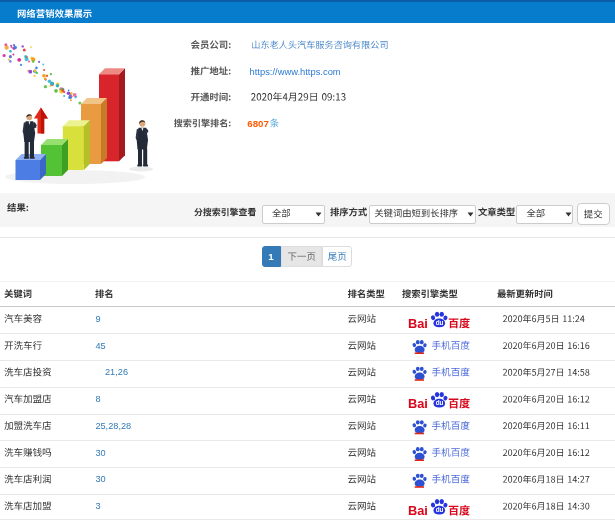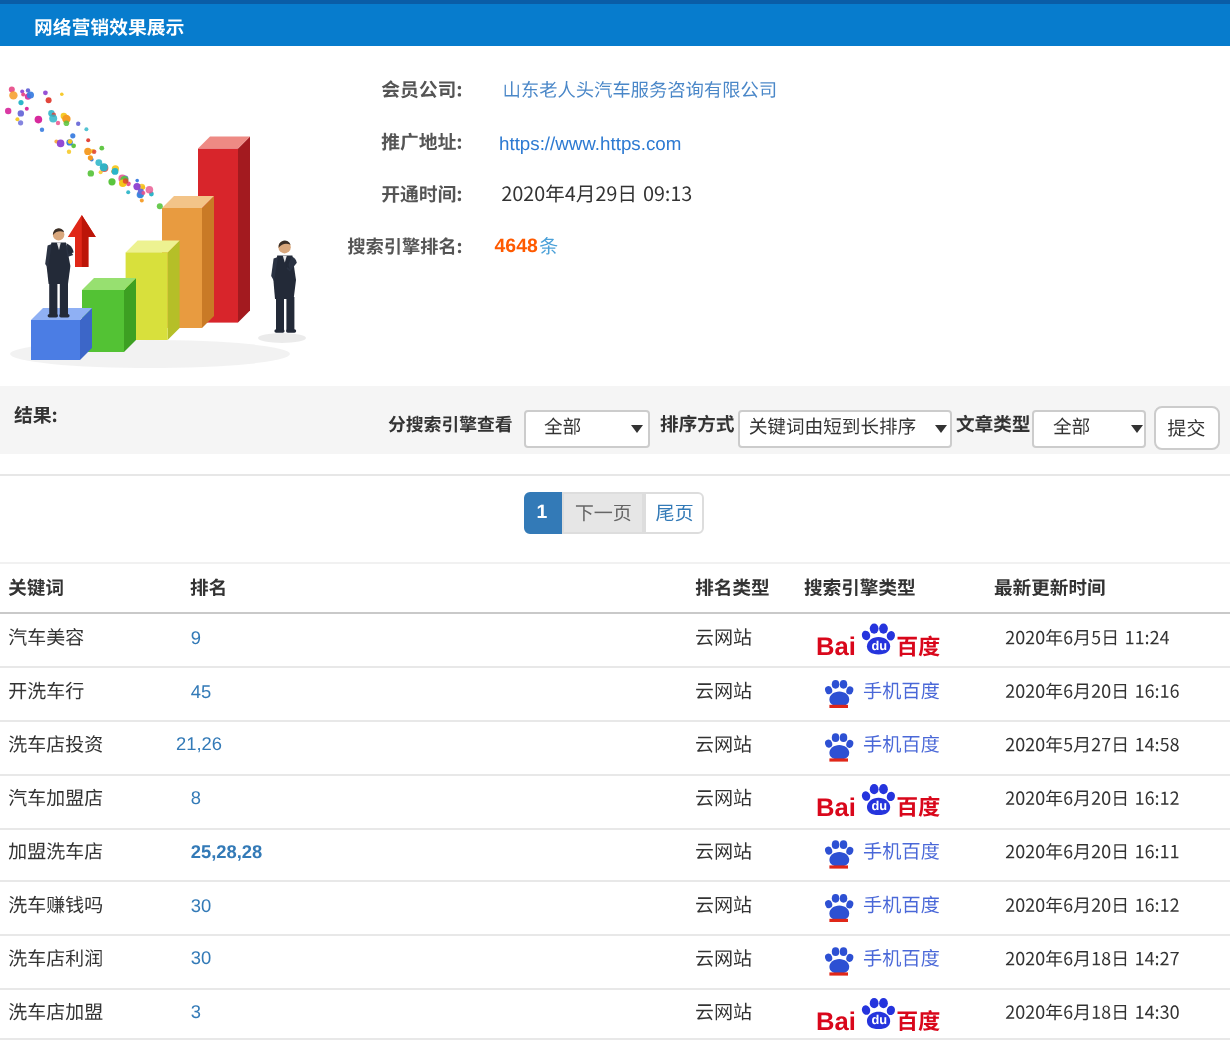--- a/index.html
+++ b/index.html
@@ -266,26 +266,26 @@
 <div class="abs" style="left:0;top:305.6px;width:615px;height:1.8px;background:#c9c9c9"></div>
 <div class="abs" style="left:0;top:333.2px;width:615px;height:1px;background:#e8e8e8"></div>
 <div class="abs" style="left:0;top:360.0px;width:615px;height:1px;background:#e8e8e8"></div>
 <div class="abs" style="left:0;top:386.8px;width:615px;height:1px;background:#e8e8e8"></div>
 <div class="abs" style="left:0;top:413.5px;width:615px;height:1px;background:#e8e8e8"></div>
 <div class="abs" style="left:0;top:440.2px;width:615px;height:1px;background:#e8e8e8"></div>
 <div class="abs" style="left:0;top:467.0px;width:615px;height:1px;background:#e8e8e8"></div>
 <div class="abs" style="left:0;top:493.8px;width:615px;height:1px;background:#e8e8e8"></div>
 <div class="abs" style="left:0;top:519.3px;width:615px;height:1px;background:#e8e8e8"></div>
 <div class="abs" style="left:249.5px;top:67.2px;font-size:9.4px;line-height:9.4px;color:#2d7ad2;font-weight:normal;white-space:nowrap">https://www.https.com</div>
-<div class="abs" style="left:247.3px;top:118.8px;font-size:9.7px;line-height:9.7px;color:#ff5a00;font-weight:bold;white-space:nowrap">4648</div>
+<div class="abs" style="left:247.3px;top:118.8px;font-size:9.7px;line-height:9.7px;color:#ff5a00;font-weight:bold;white-space:nowrap">6807</div>
 <div class="abs" style="left:95.4px;top:314.8px;font-size:9.2px;line-height:9.2px;color:#337ab7;font-weight:normal;white-space:nowrap">9</div>
 <div class="abs" style="left:95.4px;top:341.6px;font-size:9.2px;line-height:9.2px;color:#337ab7;font-weight:normal;white-space:nowrap">45</div>
-<div class="abs" style="left:88px;top:368.3px;font-size:9.2px;line-height:9.2px;color:#337ab7;font-weight:normal;white-space:nowrap">21,26</div>
+<div class="abs" style="left:105px;top:368.3px;font-size:9.2px;line-height:9.2px;color:#337ab7;font-weight:normal;white-space:nowrap">21,26</div>
 <div class="abs" style="left:95.4px;top:395.1px;font-size:9.2px;line-height:9.2px;color:#337ab7;font-weight:normal;white-space:nowrap">8</div>
-<div class="abs" style="left:95.4px;top:421.8px;font-size:9.2px;line-height:9.2px;color:#337ab7;font-weight:bold;white-space:nowrap">25,28,28</div>
+<div class="abs" style="left:95.4px;top:421.8px;font-size:9.2px;line-height:9.2px;color:#337ab7;font-weight:normal;white-space:nowrap">25,28,28</div>
 <div class="abs" style="left:95.4px;top:448.6px;font-size:9.2px;line-height:9.2px;color:#337ab7;font-weight:normal;white-space:nowrap">30</div>
 <div class="abs" style="left:95.4px;top:475.3px;font-size:9.2px;line-height:9.2px;color:#337ab7;font-weight:normal;white-space:nowrap">30</div>
 <div class="abs" style="left:95.4px;top:502.1px;font-size:9.2px;line-height:9.2px;color:#337ab7;font-weight:normal;white-space:nowrap">3</div>
 <div class="abs" style="left:268.3px;top:252.2px;font-size:9.7px;line-height:9.7px;color:#fff;font-weight:bold;white-space:nowrap">1</div>
 <svg class="abs" style="left:0;top:0;pointer-events:none" width="615" height="520" viewBox="0 0 615 520">
     <g fill="#ffffff" transform="translate(17.0,17.1) scale(0.0940,-0.0940)">
       <use href="#b0" x="0"></use>
       <use href="#b1" x="100"></use>
       <use href="#b2" x="200"></use>
       <use href="#b3" x="300"></use>

